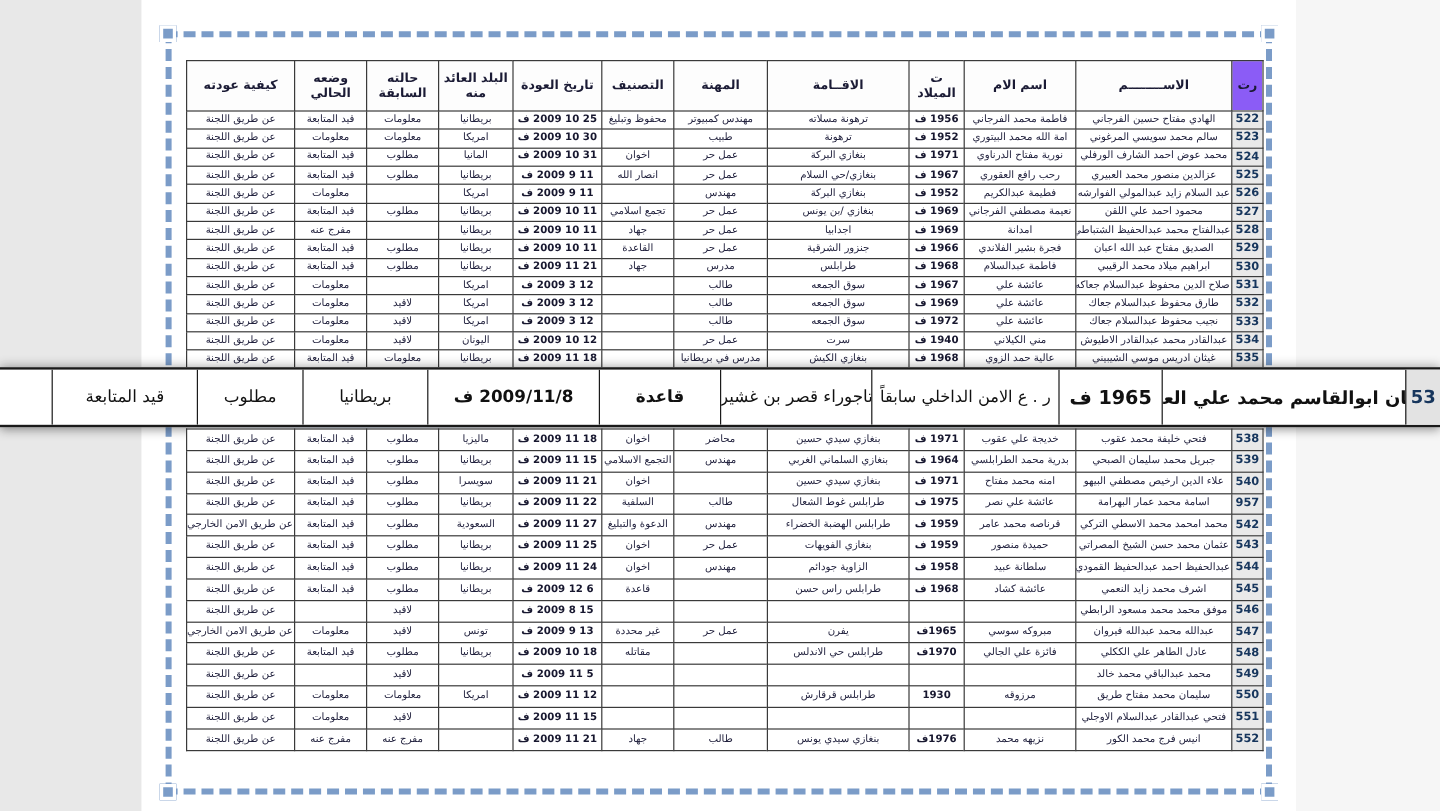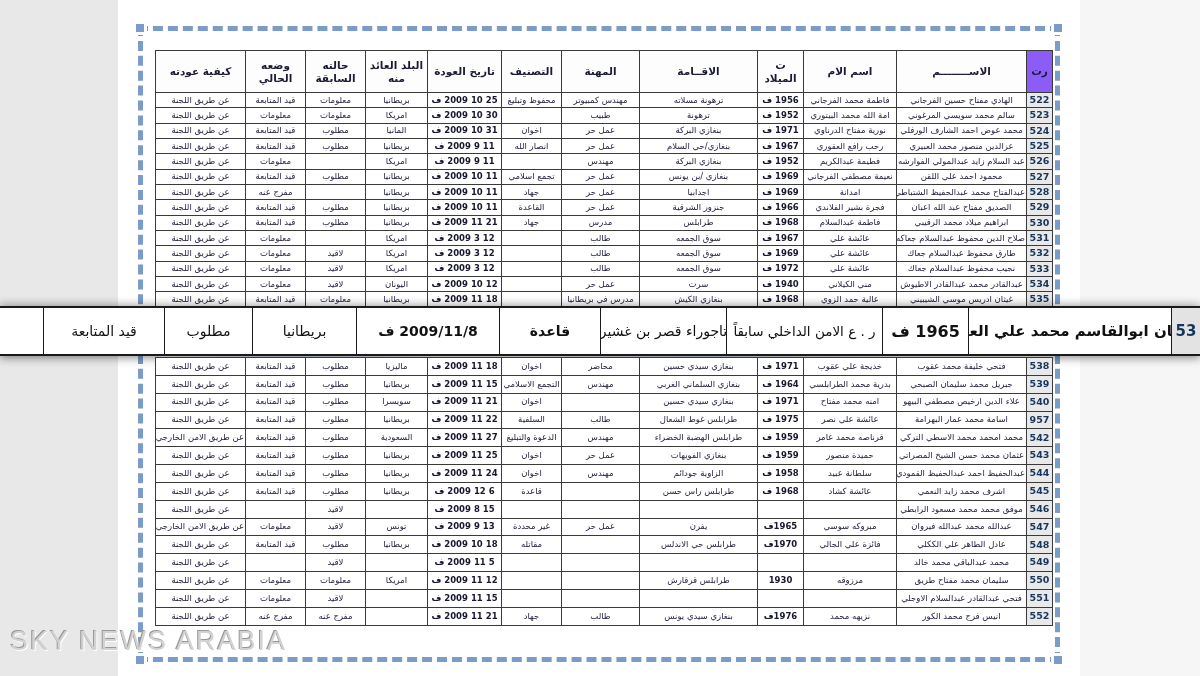--- a/index.html
+++ b/index.html
@@ -532,14 +532,13 @@
           <td>جهاد</td>
           <td class="date">21 11 2009 ف</td>
           <td></td>
           <td>مفرج عنه</td>
           <td>مفرج عنه</td>
           <td>عن طريق اللجنة</td>
         </tr>
       </tbody>
   </table>
 
-  <div class="skynews">SKY NEWS ARABIA</div>
 </div>
 
 </body></html>

